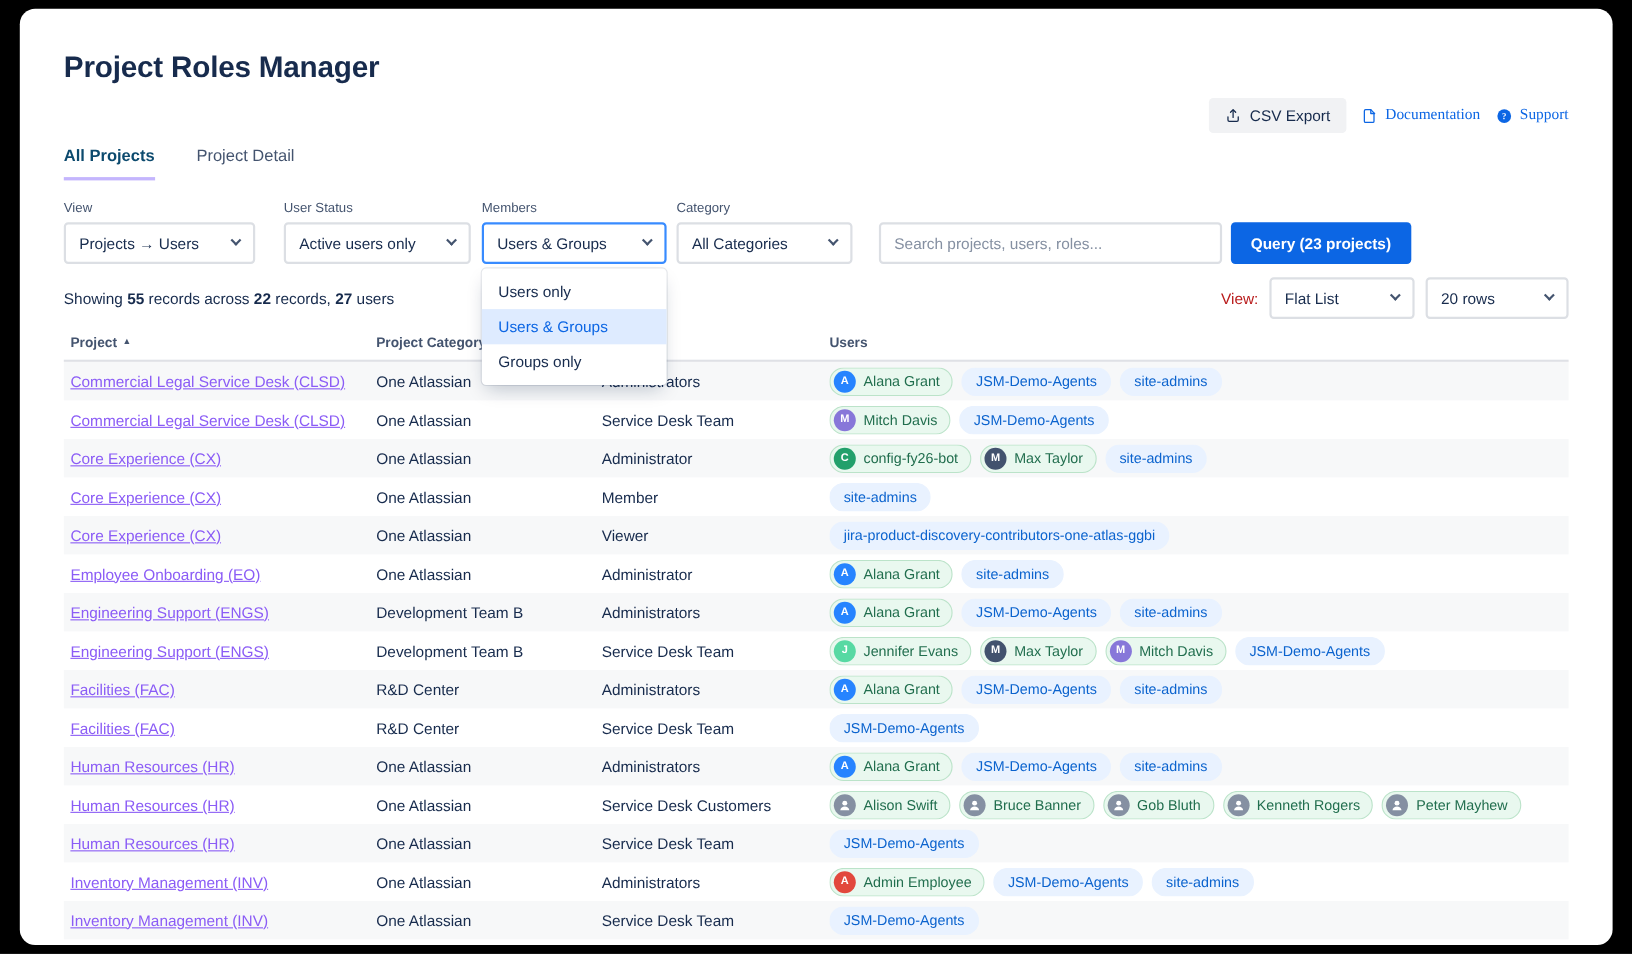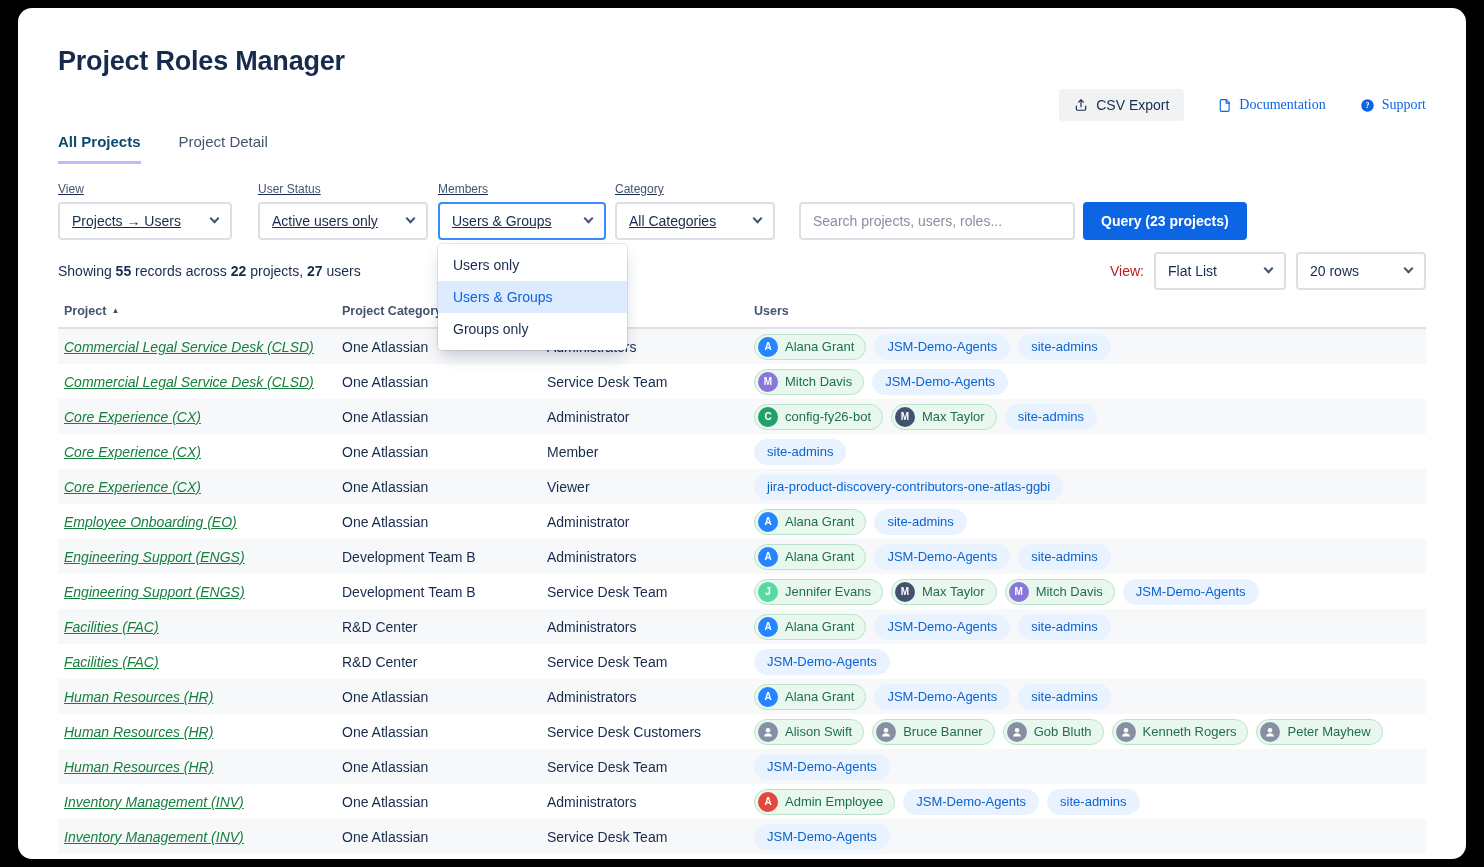--- a/index.html
+++ b/index.html
@@ -3,62 +3,62 @@
 <meta charset="utf-8">
 <style>
   * { box-sizing: border-box; margin: 0; padding: 0; }
   html, body { width: 1484px; height: 867px; background: #000; font-family: "Liberation Sans", sans-serif; color: #172B4D; }
   .card {
     position: absolute; left: 18px; right: 18px; top: 8px; bottom: 8px;
     background: #fff; border-radius: 14px; padding: 0 40px; overflow: hidden;
   }
   .page-title { margin-top: 38px; font-size: 27px; font-weight: 700; letter-spacing: -0.2px; color: #172B4D; }
 
-  .actions-row { display: flex; justify-content: flex-end; align-items: center; gap: 34px; margin-top: 12px; height: 32px; }
+  .actions-row { display: flex; justify-content: flex-end; align-items: center; gap: 14px; margin-top: 12px; height: 32px; }
   .btn-csv { display: inline-flex; align-items: center; gap: 8px; background: #F1F2F4; border: none; border-radius: 4px; padding: 8px 15px; font-size: 14px; font-weight: 500; color: #172B4D; font-family: inherit; cursor: pointer; }
   .link-action { display: inline-flex; align-items: center; gap: 7px; color: #0C66E4; font-size: 14px; text-decoration: none; cursor: pointer; font-family: Liberation Serif, serif; }
 
   .tabs { display: flex; gap: 38px; margin-top: 12px; }
   .tab { font-size: 15px; padding-bottom: 11px; color: #44546F; cursor: pointer; }
   .tab.active { color: #0c4a6e; font-weight: 700; border-bottom: 3px solid #c4b5fd; }
 
   .filters { display: flex; align-items: flex-end; margin-top: 18px; }
-  .filter-group { display: flex; flex-direction: column; position: relative; text-decoration: underline; }
+  .filter-group { display: flex; flex-direction: column; position: relative; }
   .filter-label { font-size: 12px; color: #44546F; margin-bottom: 6px; }
   .select { height: 38px; border: 2px solid #DCDFE4; border-radius: 4px; background: #fff; display: flex; align-items: center; padding: 0 12px; font-size: 14px; gap: 10px; cursor: pointer; color: #172B4D; }
   .select.focused { border-color: #388BFF; }
   .chev { width: 7px; height: 7px; border-right: 2px solid #44546F; border-bottom: 2px solid #44546F; transform: rotate(45deg); margin-left: auto; margin-top: -5px; flex: 0 0 auto; }
   .g-view { width: 174px; margin-right: 26px; }
   .g-status { width: 170px; margin-right: 10px; }
   .g-members { width: 168px; margin-right: 9px; }
   .g-category { width: 160px; margin-right: 24px; }
-  .search-input { width: 276px; height: 38px; border: 2px solid #DCDFE4; border-radius: 4px; padding: 0 12px; font-size: 14px; font-family: inherit; margin-right: 8px; color: #172B4D; }
+  .search-input { width: 312px; height: 38px; border: 2px solid #DCDFE4; border-radius: 4px; padding: 0 12px; font-size: 14px; font-family: inherit; margin-right: 8px; color: #172B4D; }
   .search-input::placeholder { color: #8590A2; }
   .query-btn { height: 38px; background: #0C66E4; color: #fff; border: none; border-radius: 4px; font-size: 14px; font-weight: 700; padding: 0 18px; font-family: inherit; cursor: pointer; }
 
-  .menu { position: absolute; top: calc(100% + 4px); left: 0; width: 189px; background: #fff; border-radius: 4px; padding: 5px 0; z-index: 50; box-shadow: 0 0 0 1px rgba(9,30,66,0.10), 0 8px 16px -4px rgba(9,30,66,0.25); }
+  .menu { position: absolute; top: calc(100% + 4px); left: 0; width: 168px; background: #fff; border-radius: 4px; padding: 5px 0; z-index: 50; box-shadow: 0 0 0 1px rgba(9,30,66,0.10), 0 8px 16px -4px rgba(9,30,66,0.25); }
   .menu-option { font-size: 14px; padding: 8px 15px; color: #172B4D; cursor: pointer; }
   .menu-option.selected { background: #DEEBFF; color: #0C66E4; }
 
   .summary-row { display: flex; align-items: center; justify-content: space-between; margin-top: 12px; }
   .summary-text { font-size: 14px; color: #172B4D; }
   .summary-text b { font-weight: 700; }
   .view-controls { display: flex; align-items: center; gap: 10px; }
   .view-controls .vc-label { font-size: 14px; color: #b91c1c; }
   .g-layout { width: 132px; }
   .g-rows { width: 130px; }
 
   .table { margin-top: 14px; }
   .thead { display: grid; grid-template-columns: 278px 205px 207px 1fr; padding: 0 0 9px 6px; border-bottom: 2px solid #DFE1E6; font-size: 12.5px; font-weight: 700; color: #44546F; }
   .th { display: flex; align-items: center; gap: 5px; cursor: pointer; }
   .sort-up { font-size: 8px; color: #44546F; line-height: 1; }
   .sort-both { font-size: 11px; color: #8590A2; line-height: 1; }
   .trow { display: grid; grid-template-columns: 278px 205px 207px 1fr; align-items: center; height: 35px; padding-left: 6px; font-size: 14px; }
   .trow.alt { background: #F7F8F9; }
-  .project-link { color: #15803d; text-decoration: underline; cursor: pointer; font-style: italic; }
+  .project-link { color: #8b5cf6; text-decoration: underline; cursor: pointer; }
   .users-cell { display: flex; align-items: center; gap: 8px; overflow: hidden; }
 
   .chip { display: inline-flex; align-items: center; border-radius: 14px; font-size: 13px; height: 26px; white-space: nowrap; cursor: pointer; }
   .chip-user { background: #E9F8EF; border: 1px solid #BBE3C9; color: #216E4E; padding: 0 11px 0 3px; gap: 7px; font-weight: 500; }
   .chip-group { background: #E9F2FF; border: 1px solid #E9F2FF; color: #0B63CE; padding: 0 12px; font-weight: 500; }
   .avatar { width: 20px; height: 20px; border-radius: 50%; display: inline-flex; align-items: center; justify-content: center; color: #fff; font-size: 10px; font-weight: 700; flex: 0 0 20px; overflow: hidden; }
 </style>
 </head>
 <body>
 
@@ -128,21 +128,21 @@
       <div class="select">
         <span>All Categories</span>
         <span class="chev"></span>
       </div>
     </div>
     <input class="search-input" type="text" placeholder="Search projects, users, roles..." style="">
     <button class="query-btn">Query (23 projects)</button>
   </div>
 
   <div class="summary-row">
-    <div class="summary-text"><span>Showing </span><b>55</b><span> records across </span><b>22</b><span> projects, </span><b>27</b><span> users</span></div>
+    <div class="summary-text"><span>Showing </span><b>55</b><span> records across </span><b>22</b><span> records, </span><b>27</b><span> users</span></div>
     <div class="view-controls">
       <span class="vc-label">View:</span>
       <div class="select g-layout">
         <span>Flat List</span>
         <span class="chev"></span>
       </div>
       <div class="select g-rows">
         <span>20 rows</span>
         <span class="chev"></span>
       </div>

